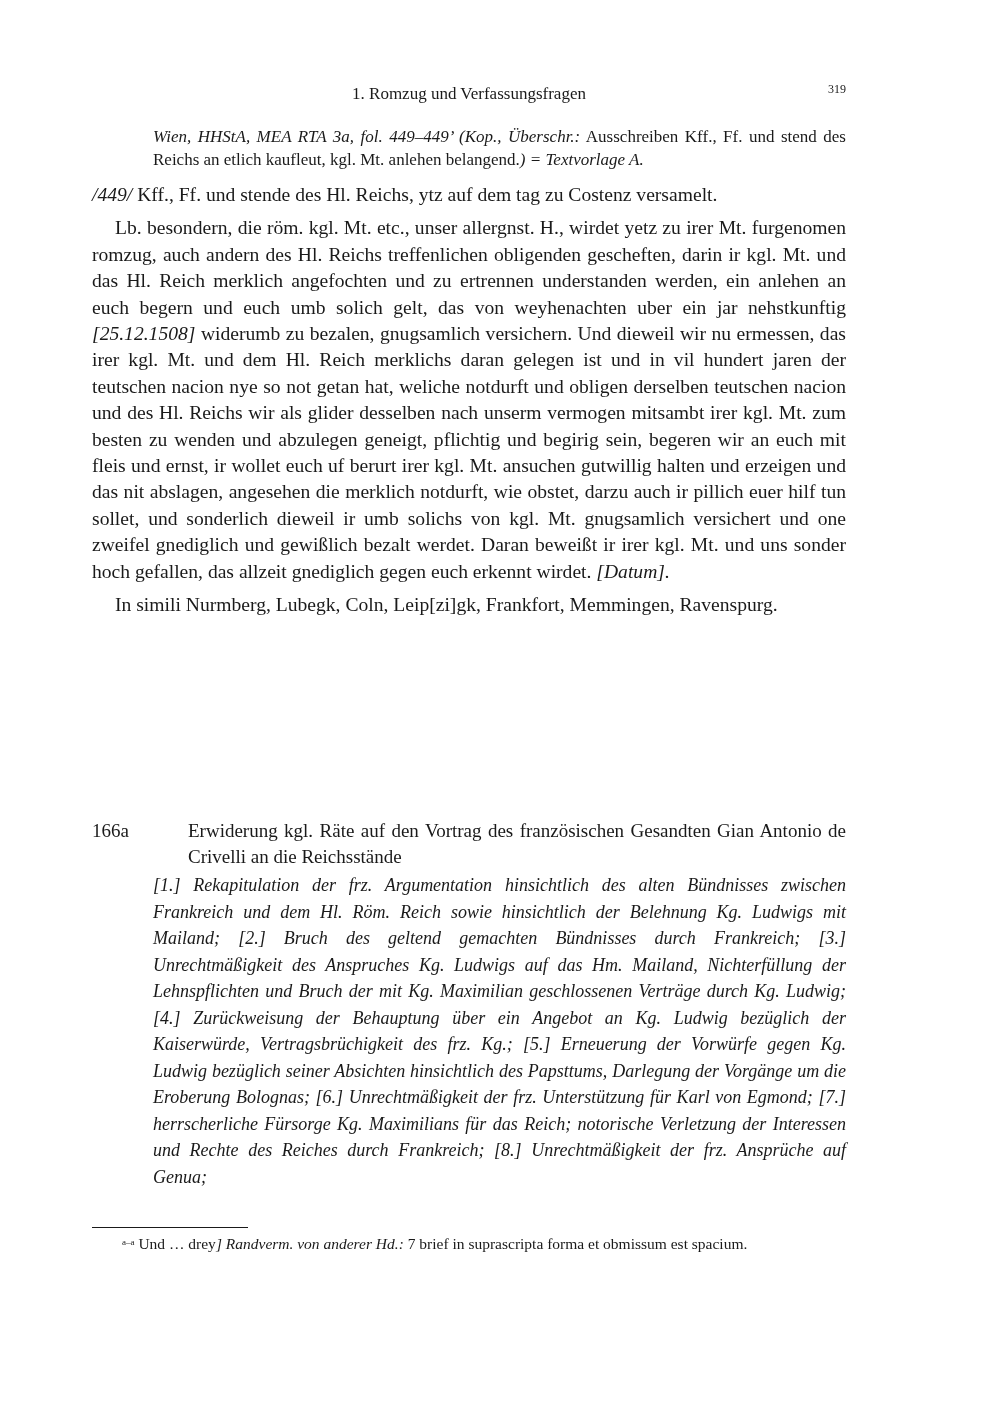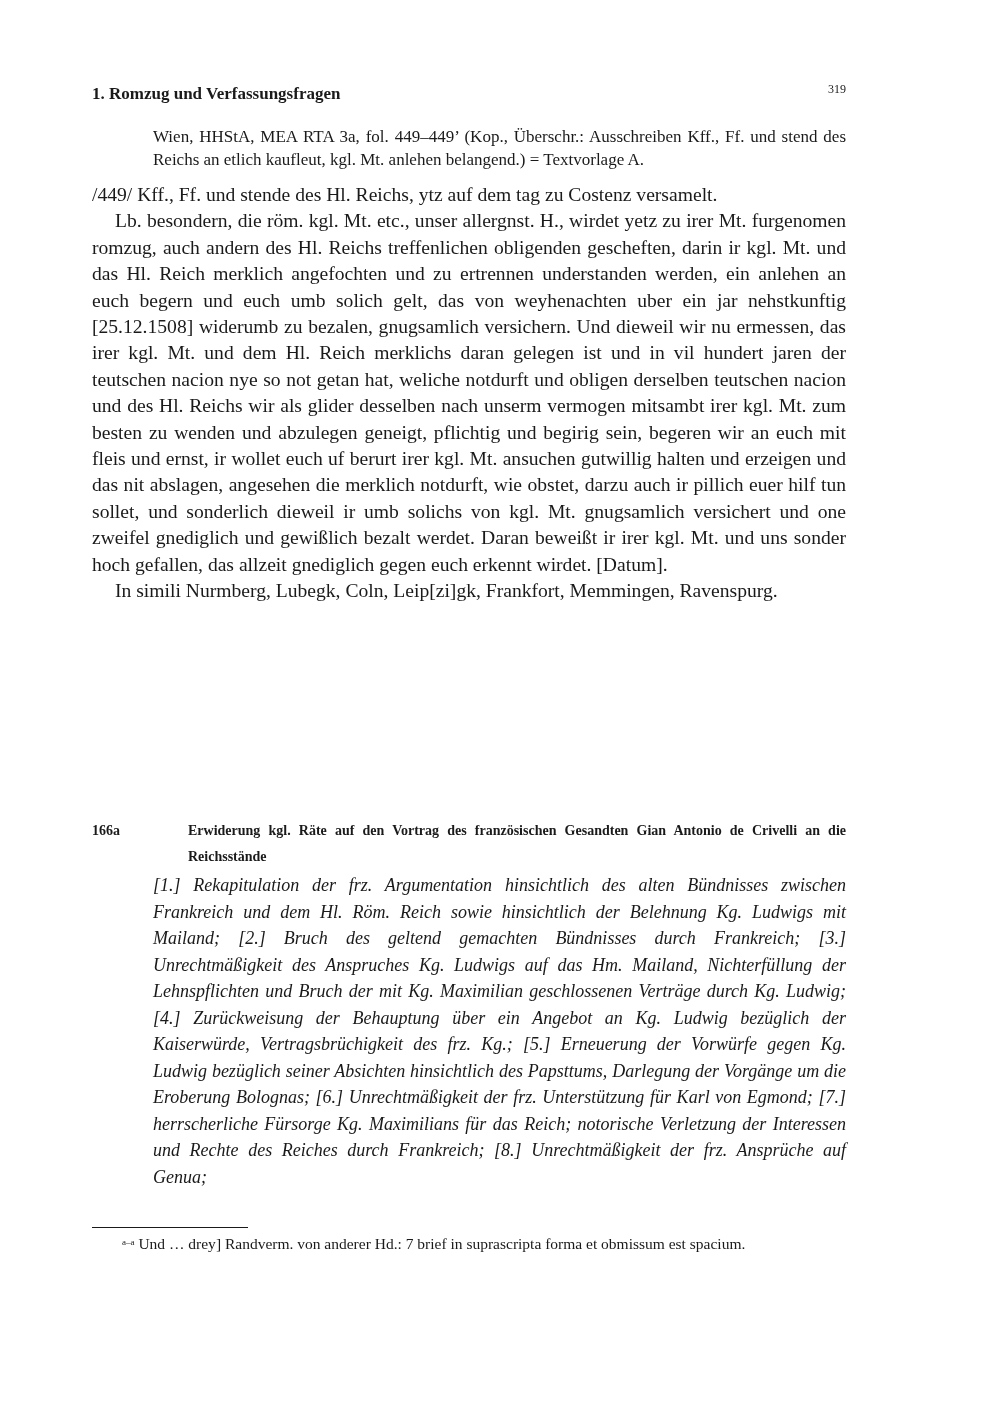--- a/index.html
+++ b/index.html
@@ -1,28 +1,28 @@
 <!DOCTYPE html>
 <html><head>
 <meta charset="utf-8">
 <style>
   html, body { margin: 0; padding: 0; background: #ffffff; }
   body { width: 1004px; height: 1418px; position: relative; overflow: hidden;
          font-family: "Liberation Serif", "DejaVu Serif", serif; color: #1a1a1a; }
   .page { position: absolute; left: 0; top: 0; width: 1004px; height: 1418px; }
   .running-head { position: absolute; top: 82px; left: 92px; width: 754px; height: 24px; }
-  .running-title { position: absolute; left: 0; width: 754px; text-align: left; font-size: 17px; top: 2px; font-weight: bold; }
+  .running-title { position: absolute; left: 0; width: 754px; text-align: center; font-size: 17px; top: 2px; }
   .page-number { position: absolute; right: 0; top: 0; font-size: 12px; }
   .source-note { position: absolute; left: 153px; top: 125px; width: 693px; font-size: 17px; line-height: 23px; text-align: justify; }
-  .i { }
+  .i { font-style: italic; }
   .body-text { position: absolute; left: 92px; top: 182px; width: 754px; font-size: 19.6px; line-height: 26.4px; }
   .body-text p { margin: 0; text-align: justify; text-align-last: left; }
-  .body-text p.ind { text-indent: 23px; }
+  .body-text p.ind { text-indent: 23px; margin-top: 7px; }
   .sup { font-size: 11px; vertical-align: 6px; }
-  .doc-heading { position: absolute; left: 92px; top: 818px; width: 754px; font-size: 14px; line-height: 26px; font-weight: bold; }
+  .doc-heading { position: absolute; left: 92px; top: 818px; width: 754px; font-size: 19px; line-height: 26px; font-weight: normal; }
   .doc-num { position: absolute; left: 0; top: 0; }
   .doc-title { margin-left: 96px; text-align: justify; text-align-last: left; }
   .summary { position: absolute; left: 153px; top: 872px; width: 693px; font-size: 18px; line-height: 26.5px; font-style: italic; text-align: justify; text-align-last: justify; }
   .fn-rule { position: absolute; left: 92px; top: 1227px; width: 156px; height: 1px; background: #1a1a1a; }
   .footnote { position: absolute; left: 122px; top: 1232px; width: 724px; font-size: 15.5px; line-height: 20px; }
   .fn-mark { font-size: 9px; vertical-align: 4px; margin-top: 24px; }
 </style>
 </head>
 <body>
 

